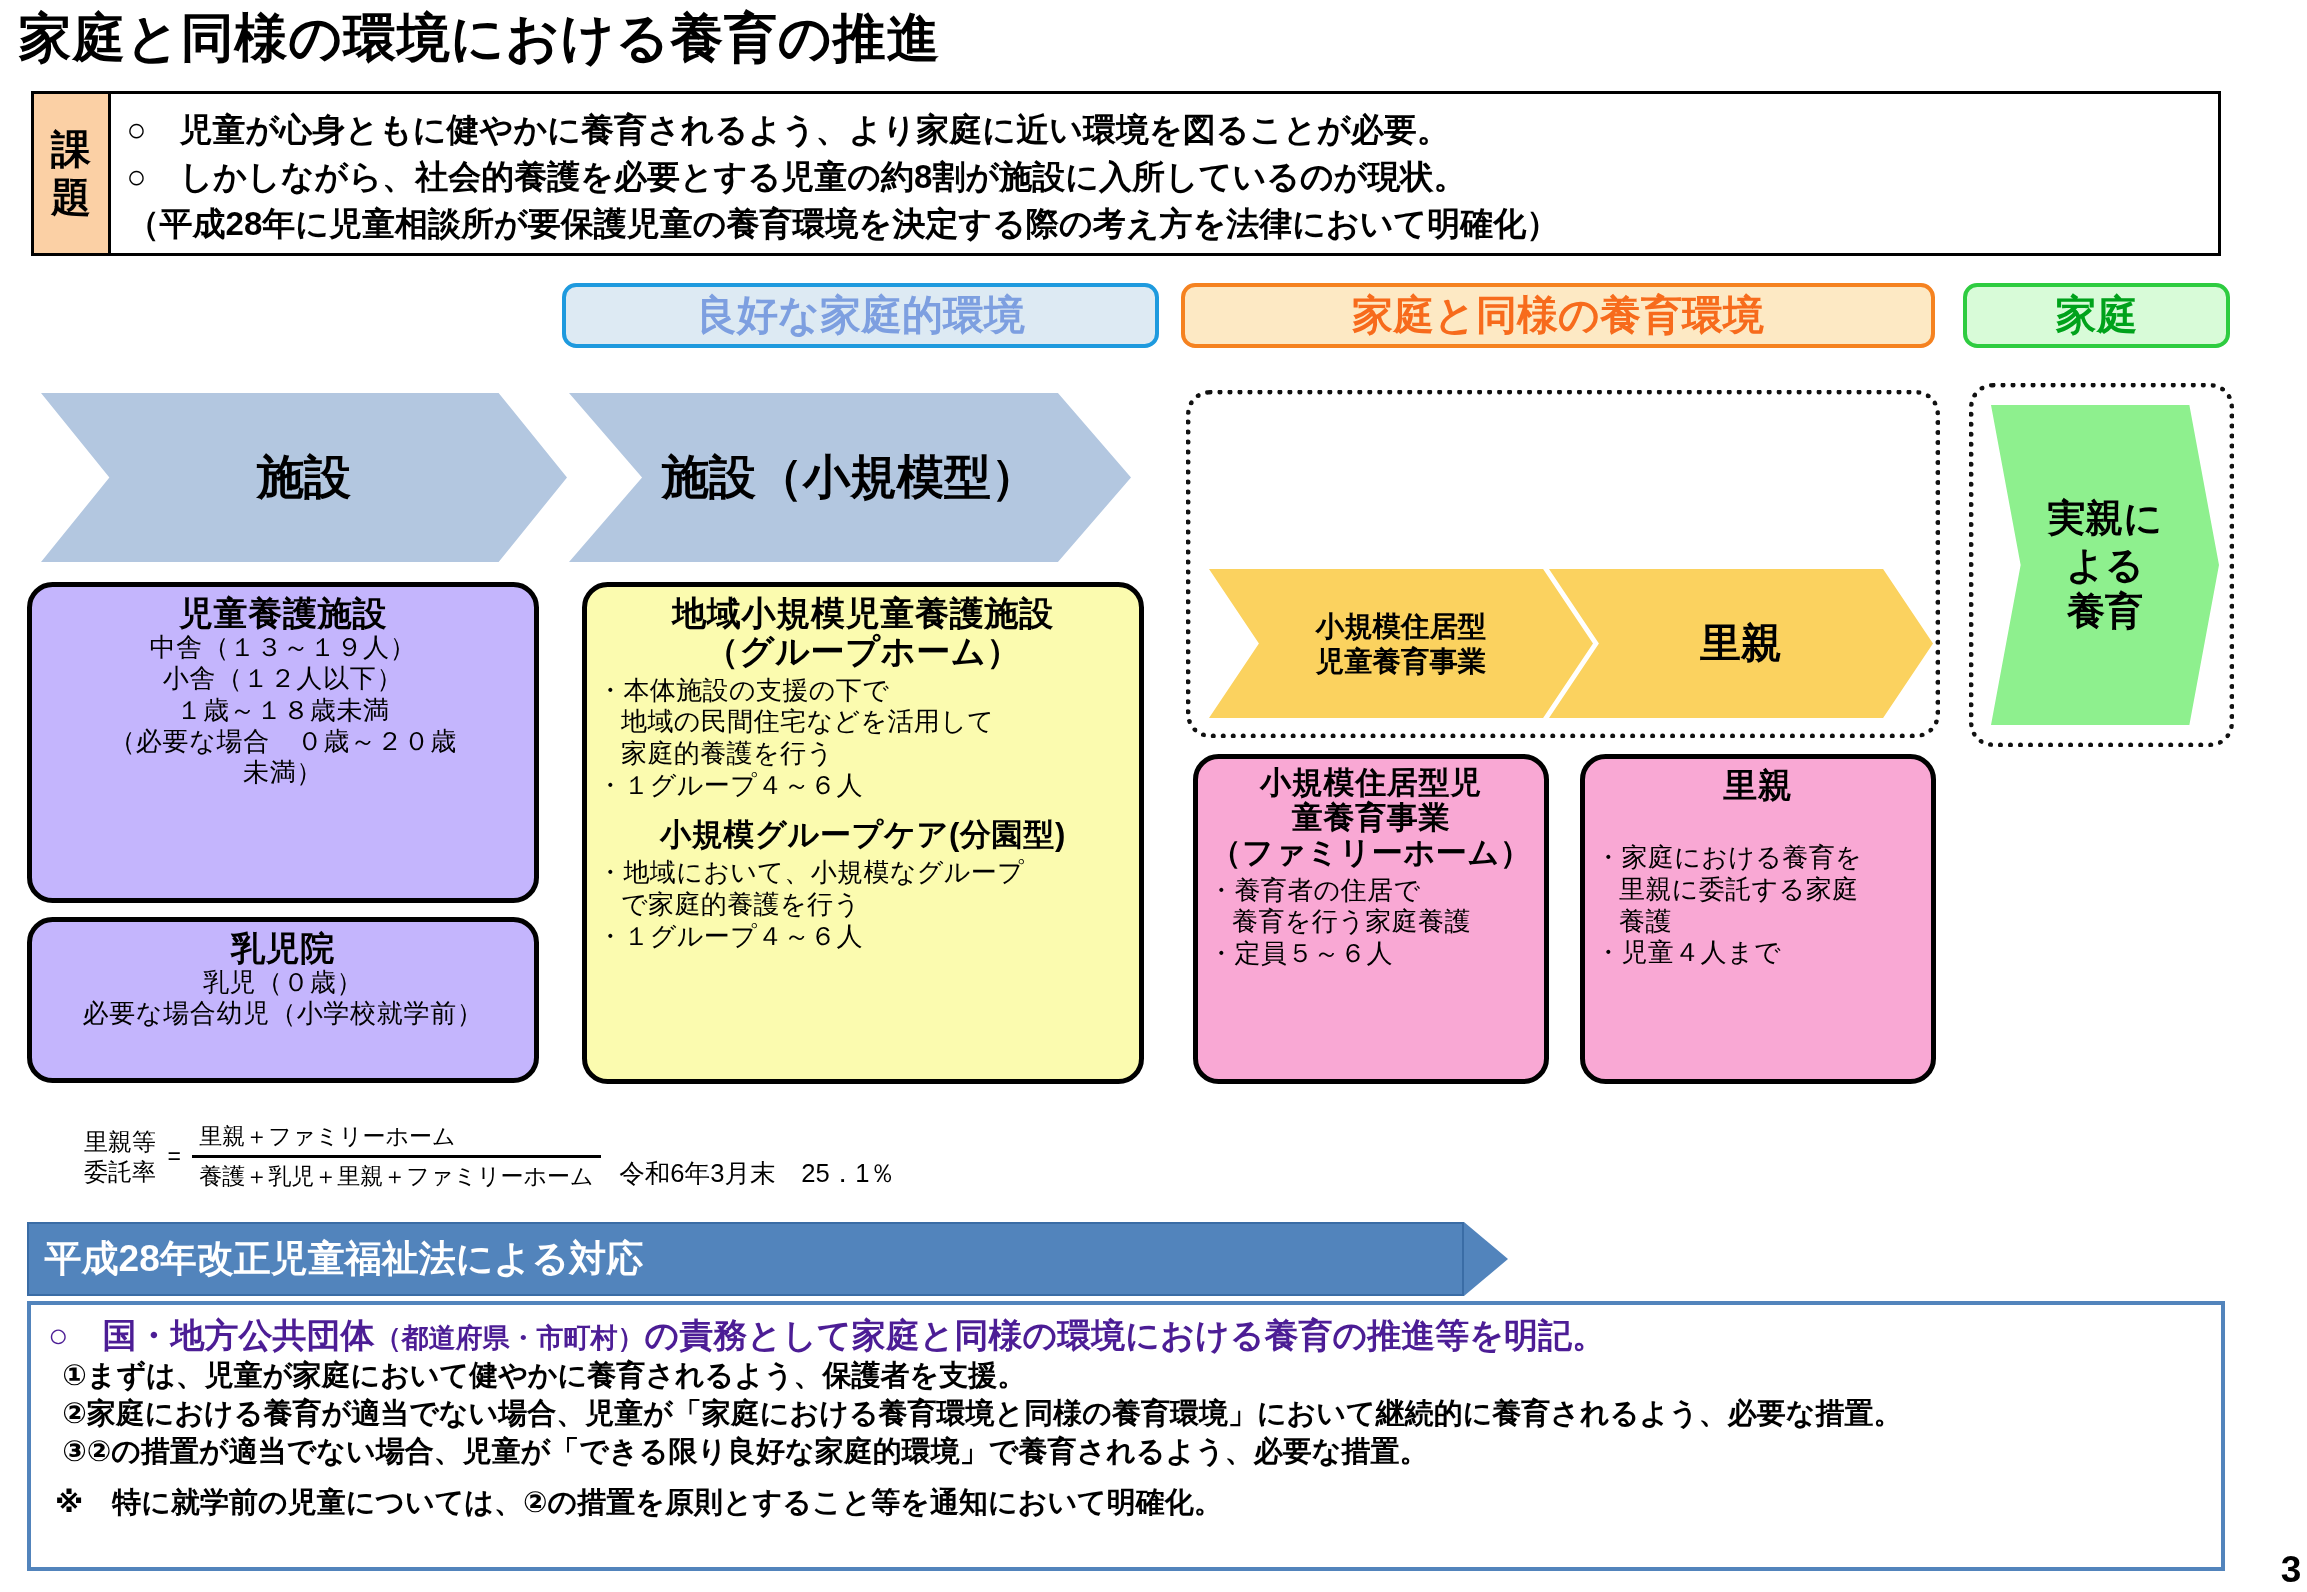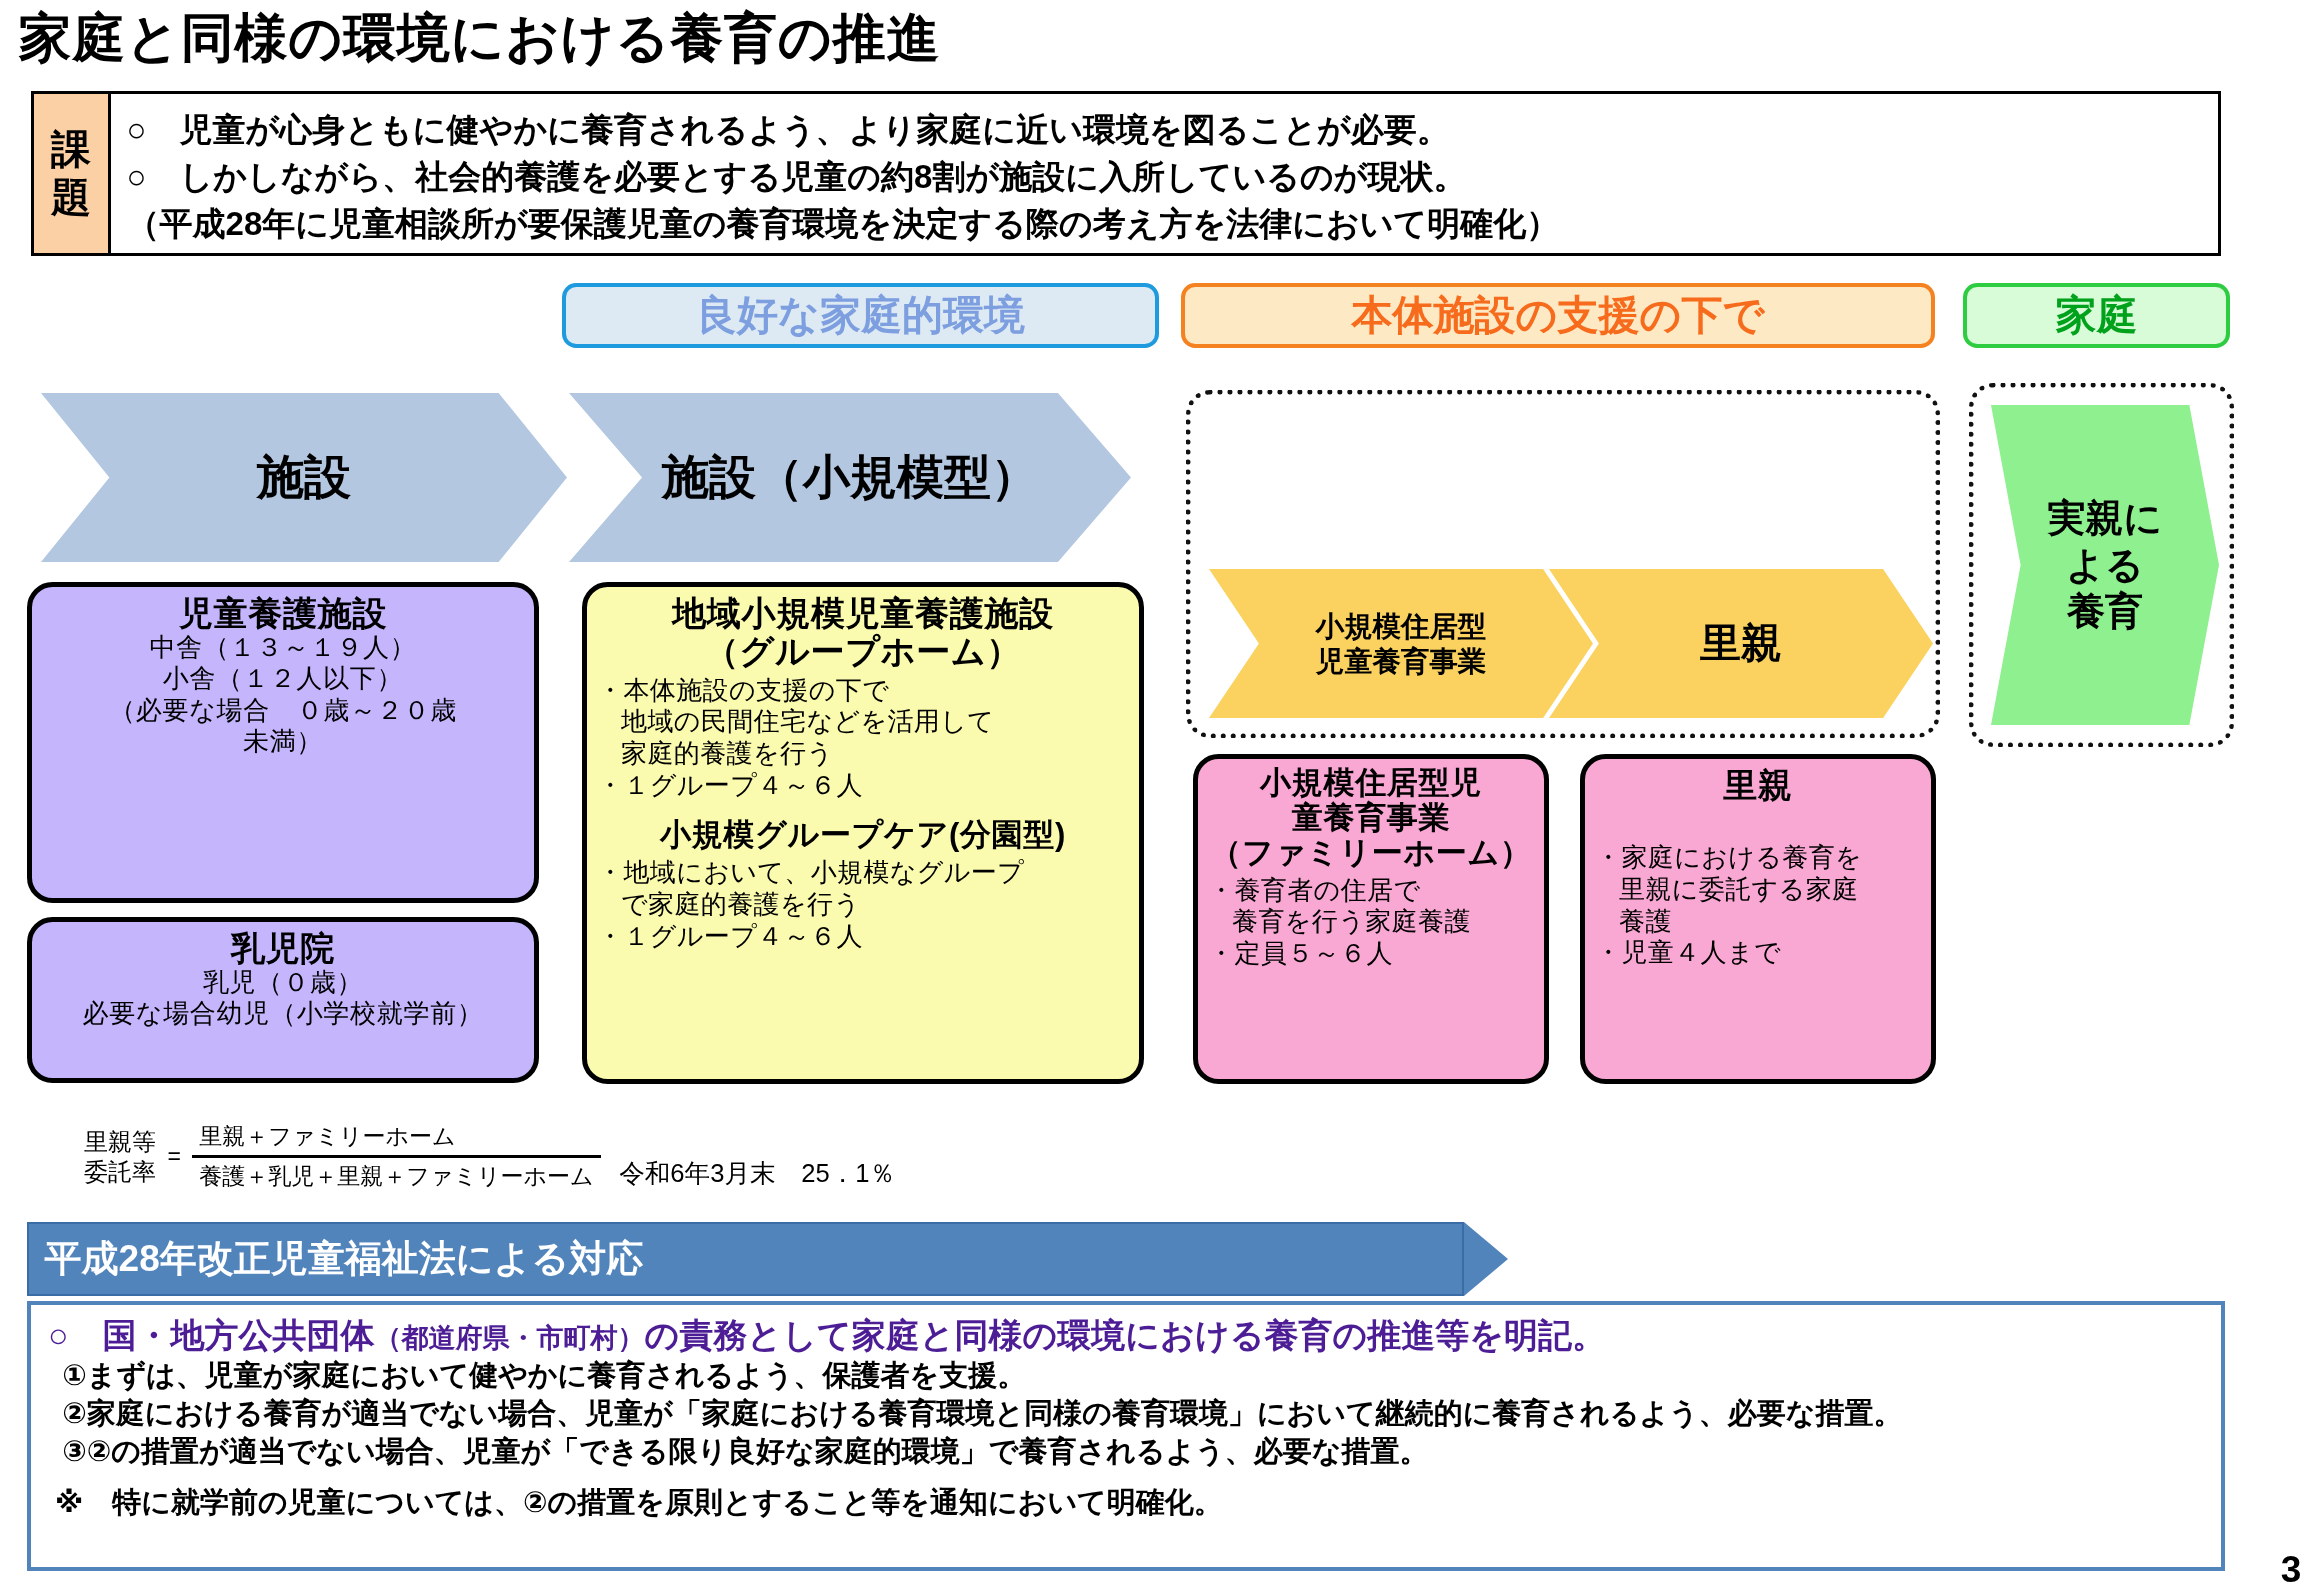--- a/index.html
+++ b/index.html
@@ -192,21 +192,21 @@
       <span>題</span>
     </div>
     <div class="issue-body">
       <div class="issue-line">○　児童が心身ともに健やかに養育されるよう、より家庭に近い環境を図ることが必要。</div>
       <div class="issue-line">○　しかしながら、社会的養護を必要とする児童の約8割が施設に入所しているのが現状。</div>
       <div class="issue-line">（平成28年に児童相談所が要保護児童の養育環境を決定する際の考え方を法律において明確化）</div>
     </div>
   </div>
 
   <div class="banner banner-blue">良好な家庭的環境</div>
-  <div class="banner banner-orange">本体施設の支援の下で</div>
+  <div class="banner banner-orange">家庭と同様の養育環境</div>
   <div class="banner banner-green">家庭</div>
 
   <div class="dotted-box dotted-orange"></div>
   <div class="dotted-box dotted-green"></div>
 
   <div class="chev chev-blue chev-shisetsu">施設</div>
   <div class="chev chev-blue chev-shisetsu-sm">施設（小規模型）</div>
 
 
   <div class="chev chev-yellow chev-shoukibo">
@@ -223,20 +223,21 @@
       <div>実親に</div>
       <div>よる</div>
       <div>養育</div>
     </div>
   </div>
 
   <div class="card card-blue card-jidou">
     <div class="card-title">児童養護施設</div>
     <div class="card-line card-line-c">中舎（１３～１９人）</div>
     <div class="card-line card-line-c">小舎（１２人以下）</div>
+    <div class="card-line card-line-c">１歳～１８歳未満</div>
     <div class="card-line card-line-c">（必要な場合　０歳～２０歳</div>
     <div class="card-line card-line-c">未満）</div>
   </div>
 
   <div class="card card-blue card-nyuuji">
     <div class="card-title">乳児院</div>
     <div class="card-line card-line-c">乳児（０歳）</div>
     <div class="card-line card-line-c">必要な場合幼児（小学校就学前）</div>
   </div>
 

